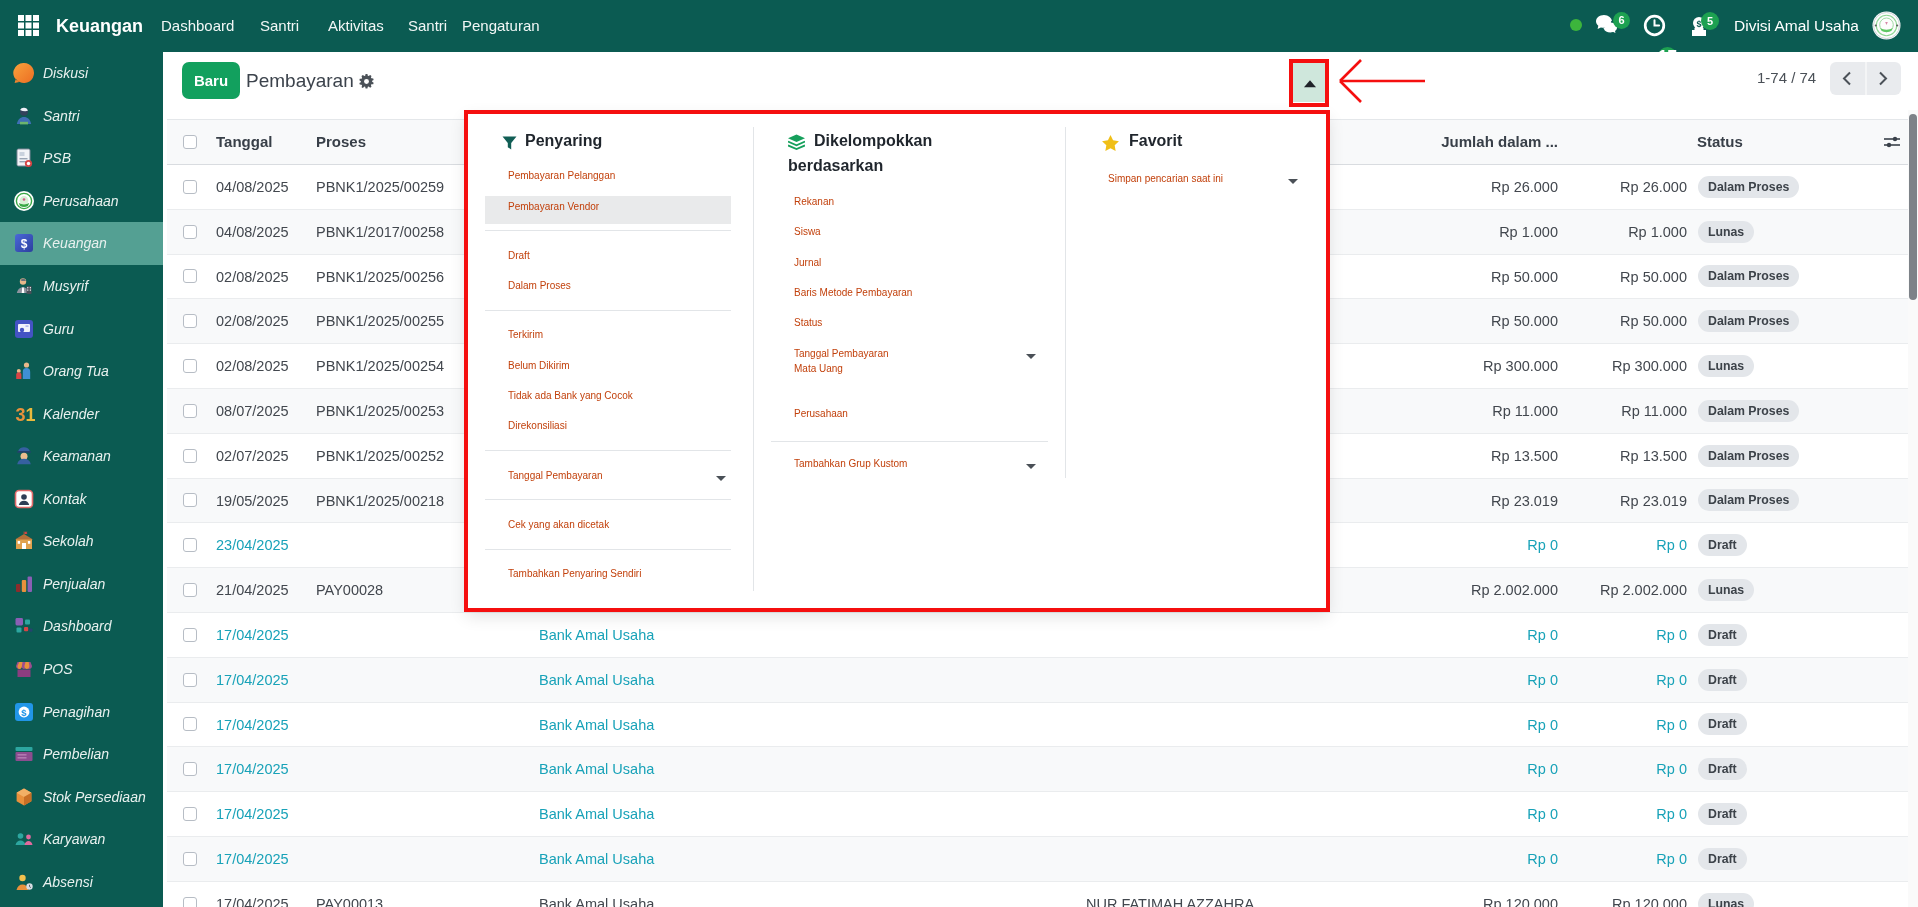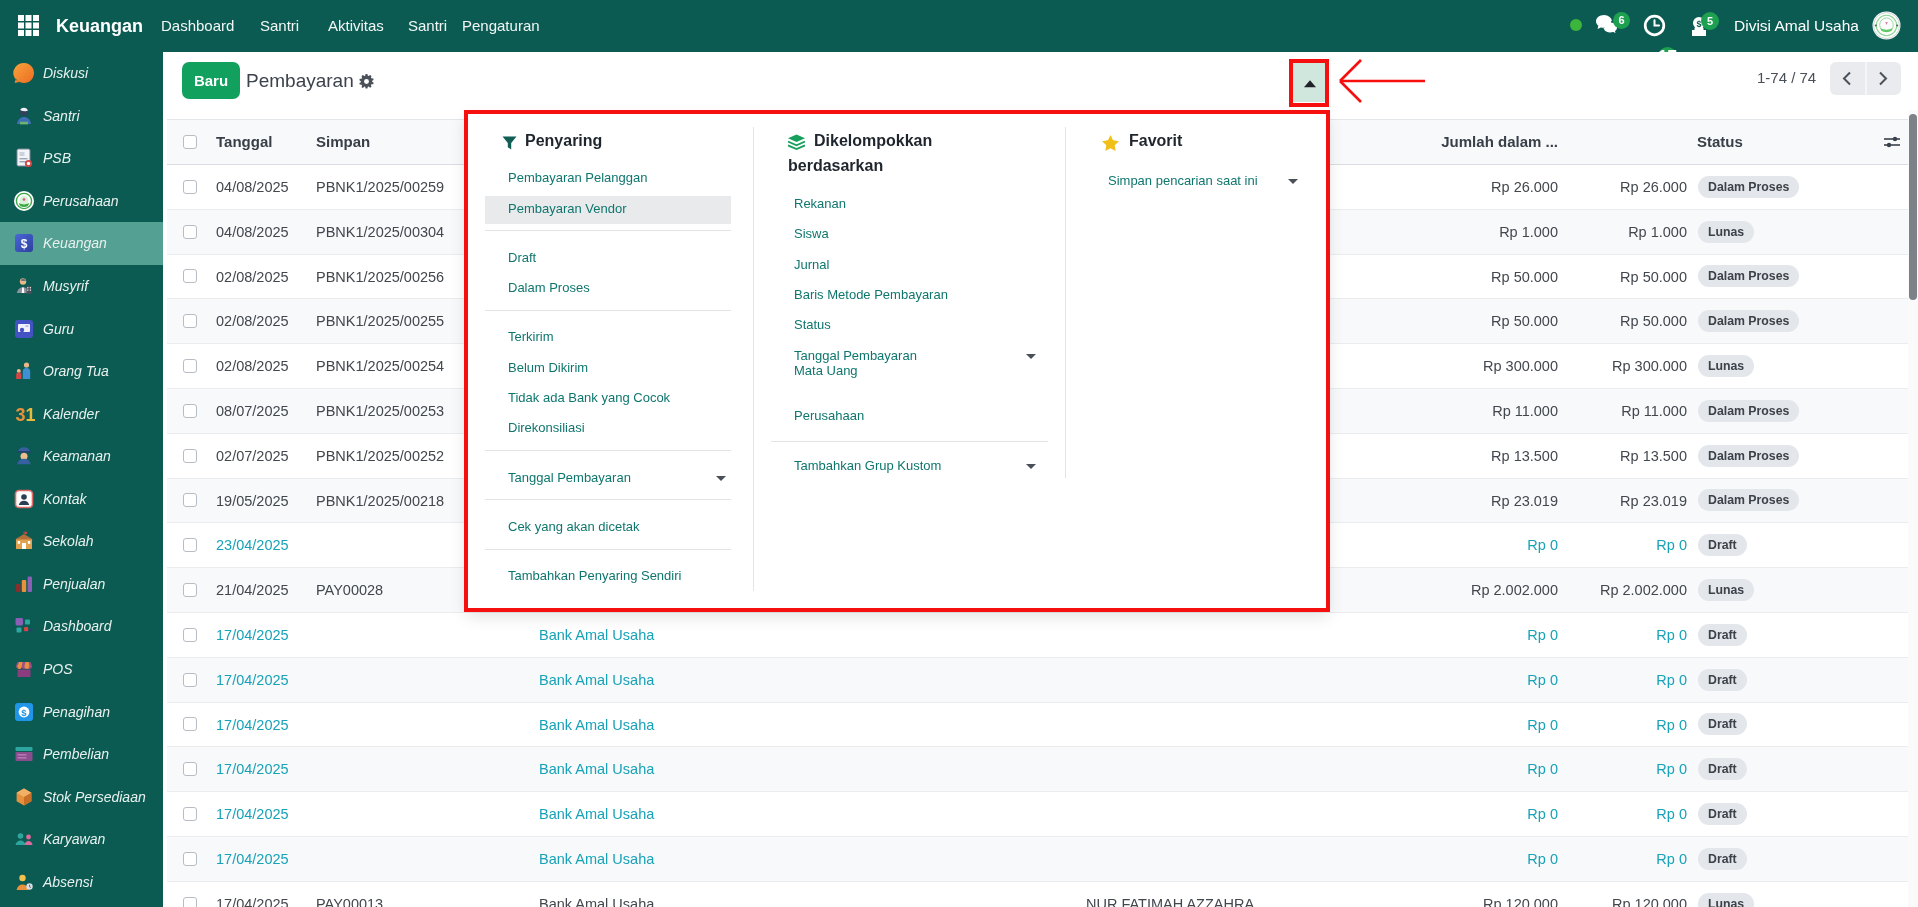--- a/index.html
+++ b/index.html
@@ -38,21 +38,21 @@
 .cell.right { text-align:right; }
 .teal { color:#18a2b8 !important; }
 .cb { position:absolute; left:16px; top:50%; transform:translateY(-50%); width:14px; height:14px;
   border:1px solid #b7bdc5; border-radius:3px; background:#fff; }
 .stbadge { position:absolute; left:1531px; top:50%; transform:translateY(-50%); background:#e3e6ea;
   border-radius:20px; font-size:12.3px; font-weight:bold; color:#3c4249; padding:4px 10px; white-space:nowrap;}
 #dropdown { position:absolute; left:466px; top:112px; width:862px; height:498px; background:#fff;
   box-shadow:0 6px 16px rgba(0,0,0,0.12); }
 #redbig { position:absolute; left:464px; top:110px; width:866px; height:502px; border:4px solid #f50f0f; }
 #redsmall { position:absolute; left:1289px; top:59px; width:40px; height:48px; border:4px solid #f50f0f; }
-.ditem { position:absolute; font-size:13px; color:#0f766e; white-space:nowrap; }
+.ditem { position:absolute; font-size:10px; color:#c2410c; white-space:nowrap; }
 .dhead { position:absolute; font-size:16px; font-weight:bold; color:#1f252c; white-space:nowrap; }
 .dsep { position:absolute; height:1px; background:#e2e5e8; }
 .vsep { position:absolute; width:1px; background:#e2e5e8; }
 .dcaret { position:absolute; width:0; height:0; border-left:5px solid transparent;
   border-right:5px solid transparent; border-top:5.5px solid #4a5057; }
 #scrolltrack { position:absolute; left:1908px; top:110px; width:10px; height:797px; background:#fafafa; }
 #scrollthumb { position:absolute; left:1909px; top:114px; width:8px; height:186px; background:#7d8288; border-radius:4px; }
 .hl-vendor { position:absolute; background:#e9eaeb; }
 </style></head><body>
 
@@ -317,42 +317,42 @@
         <path d="M8 1.5L2 7.5l6 6" fill="none" stroke="#4b5158" stroke-width="2"></path>
       </svg>
 <svg class="abs" style="left:48px;top:9px" width="10" height="15" viewBox="0 0 10 15">
         <path d="M2 1.5l6 6-6 6" fill="none" stroke="#4b5158" stroke-width="2"></path>
       </svg>
 </div>
 </div>
 <div id="tablehead">
 <div class="cb" style="top:22px"></div>
 <div class="hlbl" style="left:49px">Tanggal</div>
-<div class="hlbl" style="left:149px">Simpan</div>
+<div class="hlbl" style="left:149px">Proses</div>
 <div class="hlbl" style="left:1191px;width:200px;text-align:right">Jumlah dalam ...</div>
 <div class="hlbl" style="left:1530px">Status</div>
 <svg class="abs" style="left:1717px;top:15px" width="16" height="14" viewBox="0 0 16 14">
 <path d="M0 4h16" stroke="#3a414a" stroke-width="1.6"></path>
       <circle cx="11" cy="4" r="2.2" fill="#3a414a"></circle>
 <path d="M0 10h16" stroke="#3a414a" stroke-width="1.6"></path>
       <circle cx="5" cy="10" r="2.2" fill="#3a414a"></circle>
 </svg>
 </div>
 <div class="row" style="top:165.0px">
 <div class="cb"></div>
 <div class="cell" style="left:49px">04/08/2025</div>
 <div class="cell" style="left:149px">PBNK1/2025/00259</div>
 <div class="cell right" style="left:1191px;width:200px">Rp 26.000</div>
 <div class="cell right" style="left:1320px;width:200px">Rp 26.000</div>
 <div class="stbadge">Dalam Proses</div>
 </div>
 <div class="row even" style="top:209.8px">
 <div class="cb"></div>
 <div class="cell" style="left:49px">04/08/2025</div>
-<div class="cell" style="left:149px">PBNK1/2025/00304</div>
+<div class="cell" style="left:149px">PBNK1/2017/00258</div>
 <div class="cell right" style="left:1191px;width:200px">Rp 1.000</div>
 <div class="cell right" style="left:1320px;width:200px">Rp 1.000</div>
 <div class="stbadge">Lunas</div>
 </div>
 <div class="row" style="top:254.6px">
 <div class="cb"></div>
 <div class="cell" style="left:49px">02/08/2025</div>
 <div class="cell" style="left:149px">PBNK1/2025/00256</div>
 <div class="cell right" style="left:1191px;width:200px">Rp 50.000</div>
 <div class="cell right" style="left:1320px;width:200px">Rp 50.000</div>

